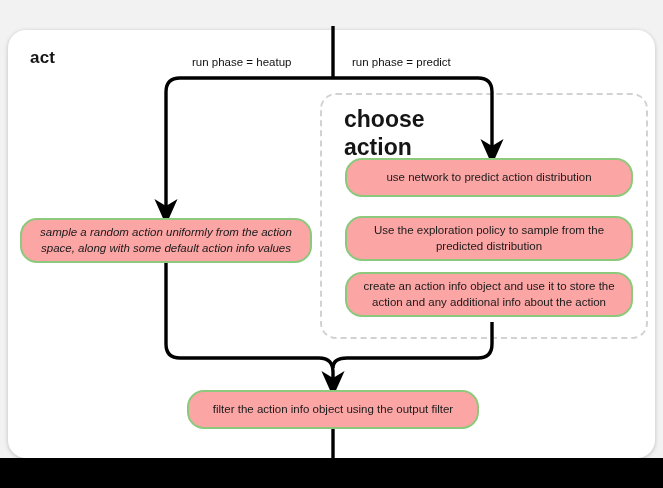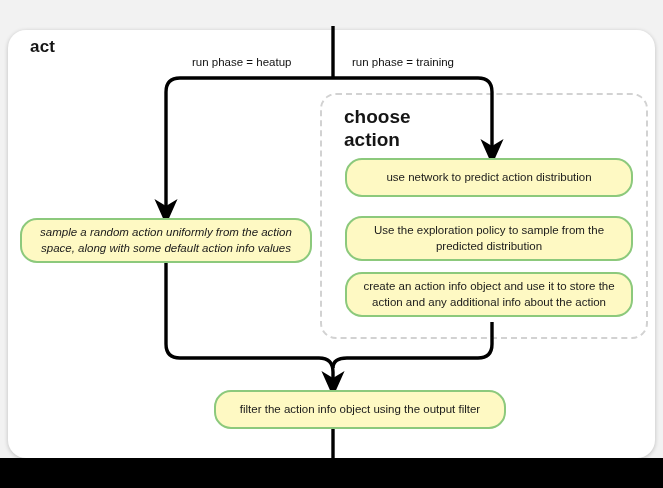--- a/index.html
+++ b/index.html
@@ -23,21 +23,21 @@
     top: 30px;
     width: 647px;
     height: 428px;
     background: #ffffff;
     border-radius: 18px;
     box-shadow: 0 1px 4px rgba(0,0,0,0.22);
   }
   #act-title {
     position: absolute;
     left: 30px;
-    top: 37px;
+    top: 48px;
     font-size: 17px;
     font-weight: bold;
     color: #151515;
     letter-spacing: 0.2px;
   }
   
   #choose-action-group {
     position: absolute;
     left: 320px;
     top: 93px;
@@ -46,46 +46,46 @@
     border: 2px dashed #d2d2d2;
     border-radius: 16px;
     box-sizing: border-box;
     background: transparent;
   }
   #choose-action-title {
     position: absolute;
     left: 344px;
     top: 105px;
     width: 120px;
-    font-size: 19px;
+    font-size: 23px;
     font-weight: bold;
     color: #151515;
     line-height: 1.22;
   }
   
   .gbox {
     position: absolute;
     box-sizing: border-box;
-    background: #fef9c3;
+    background: #fca5a5;
     border: 2px solid #8cc97c;
     border-radius: 17px;
     display: flex;
     align-items: center;
     justify-content: center;
     text-align: center;
     font-size: 11.5px;
     color: #1a1a1a;
     line-height: 1.32;
     padding: 3px 10px;
   }
   #box-heatup-sample { left: 20px;  top: 218px; width: 292px; height: 45px; font-style: italic; }
   #box-use-network   { left: 345px; top: 158px; width: 288px; height: 39px; }
   #box-exploration   { left: 345px; top: 216px; width: 288px; height: 45px; }
   #box-create-info   { left: 345px; top: 272px; width: 288px; height: 45px; }
-  #box-output-filter { left: 187px; top: 390px; width: 292px; height: 39px; margin-left: 27px; }
+  #box-output-filter { left: 187px; top: 390px; width: 292px; height: 39px; }
   
   .branch-label {
     position: absolute;
     font-size: 11.5px;
     font-weight: normal;
     color: #101010;
     white-space: nowrap;
   }
   #label-heatup   { left: 192px; top: 56px; }
   #label-training { left: 352px; top: 56px; }
@@ -117,21 +117,21 @@
 
   <div id="act-title">act</div>
 
   <div id="choose-action-group"></div>
 
   <div id="choose-action-title">choose
 action</div>
 
   <div class="branch-label" id="label-heatup">run phase = heatup</div>
 
-  <div class="branch-label" id="label-training">run phase = training</div>
+  <div class="branch-label" id="label-training">run phase = predict</div>
 
   <svg id="connectors" viewBox="0 0 663 488" xmlns="http://www.w3.org/2000/svg">
     <defs>
       <marker id="arrowhead" markerWidth="8" markerHeight="8" refX="4.2" refY="4" orient="auto" markerUnits="strokeWidth">
         <path d="M0.4,0.6 L8,4 L0.4,7.4 L2.4,4 Z" fill="#000000"></path>
       </marker>
     </defs>
 
     <path d="M333,26 L333,78" stroke="#000000" stroke-width="3.4" fill="none"></path>
 

